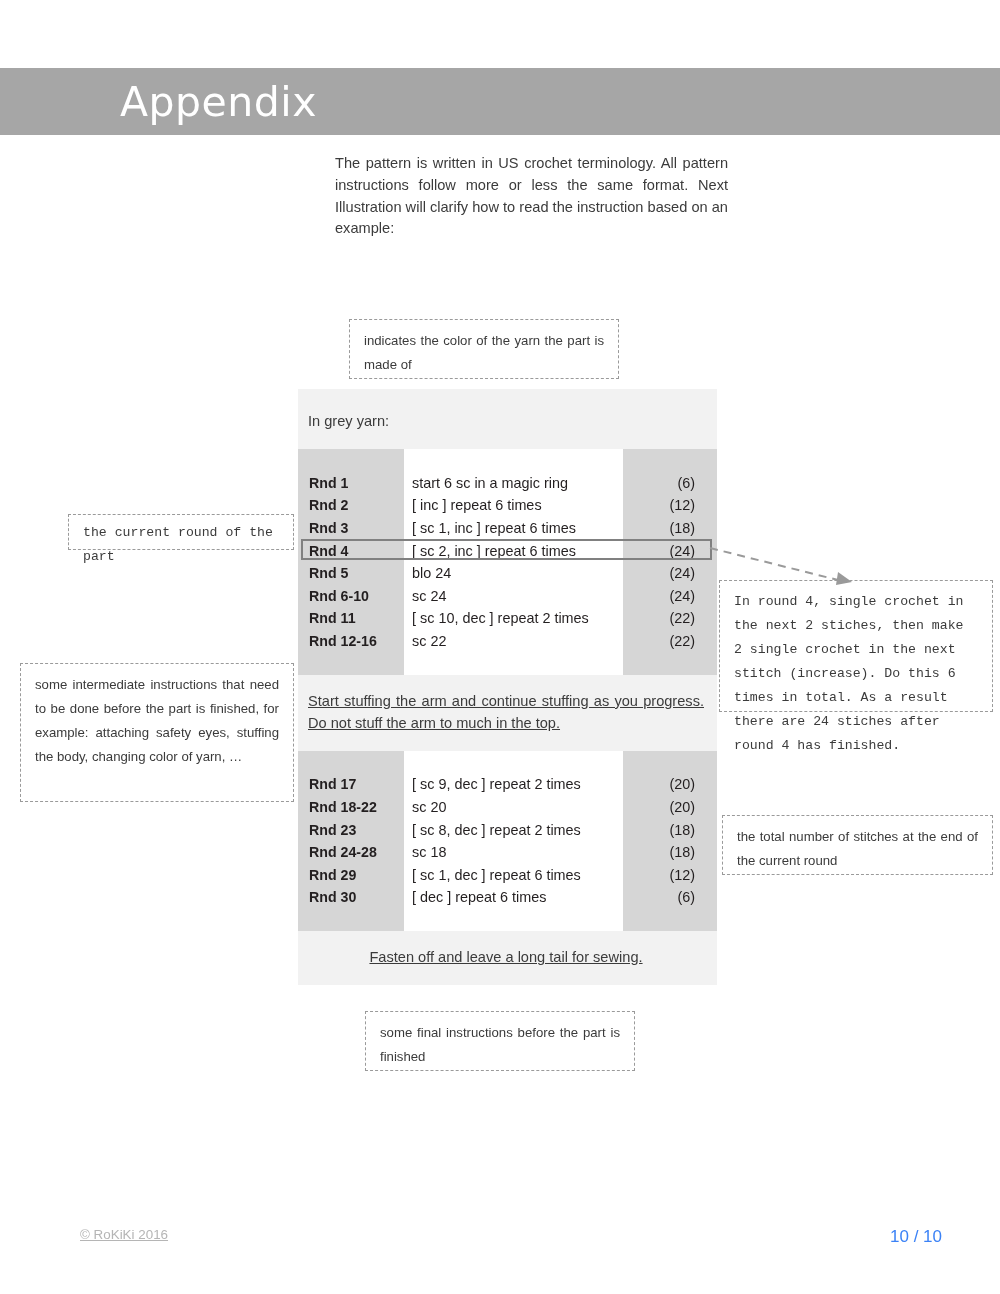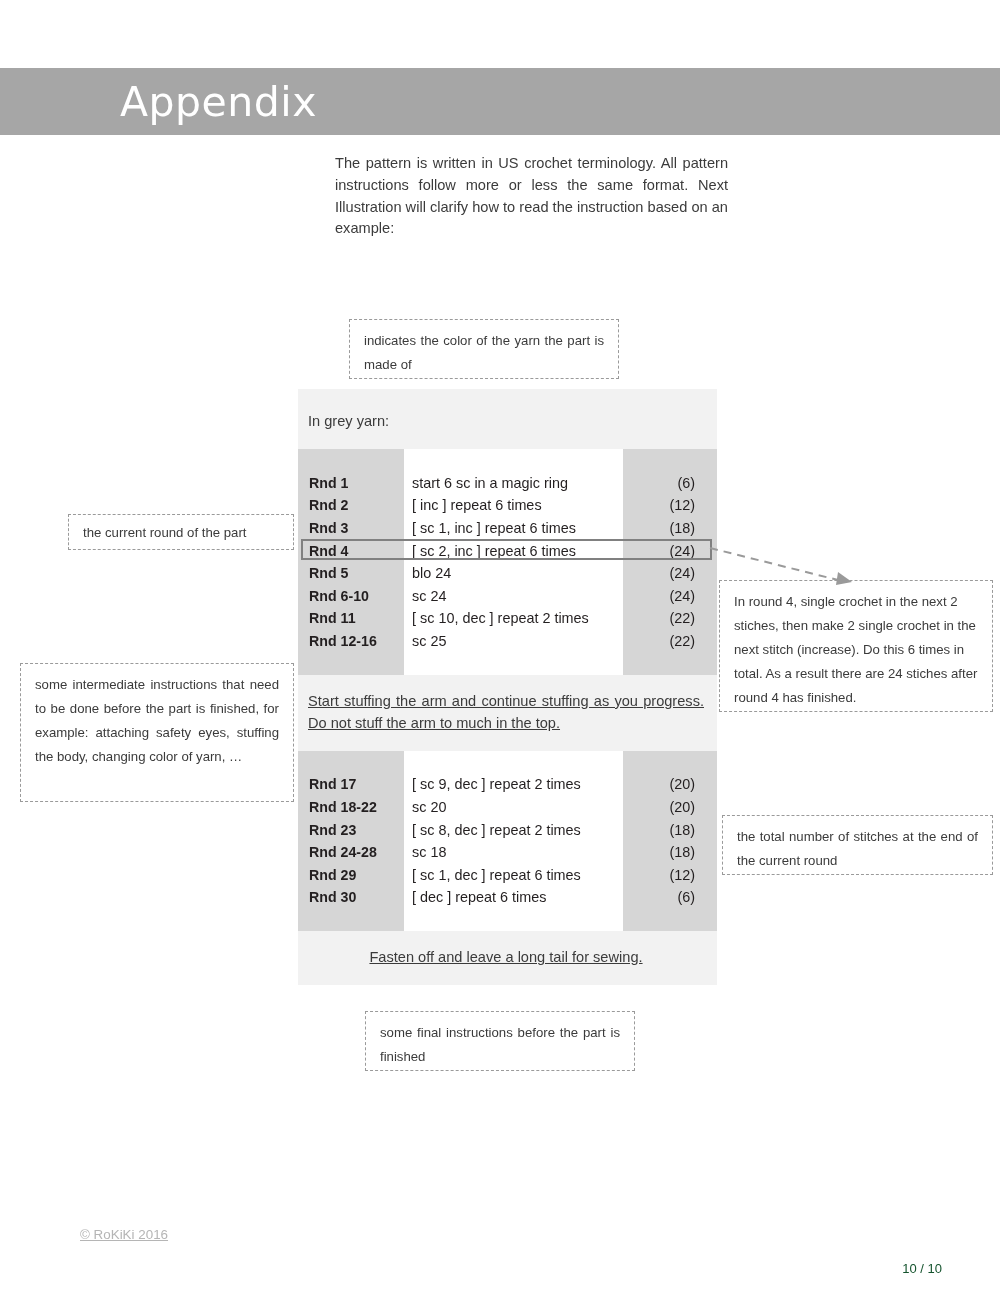--- a/index.html
+++ b/index.html
@@ -59,21 +59,21 @@
     position: absolute;
     box-sizing: border-box;
     border: 1px dashed #9a9a9a;
     background: #ffffff;
     font-size: 13.2px;
     line-height: 24px;
     color: #3b3b3b;
     padding: 9px 14px 9px 14px;
     text-align: justify;
   }
-  .callout.nojust { text-align: left; }
+  .callout.nojust { text-align: left; font-family: Liberation Mono, monospace; }
 
   #callout-yarn   { left: 349px; top: 319px;  width: 270px; height: 60px; }
   #callout-round  { left: 68px;  top: 514px;  width: 226px; height: 36px; padding-top: 6px; padding-bottom: 6px;}
   #callout-inter  { left: 20px;  top: 663px;  width: 274px; height: 139px; }
   #callout-expl   { left: 719px; top: 580px;  width: 274px; height: 132px; }
   #callout-total  { left: 722px; top: 815px;  width: 271px; height: 60px; }
   #callout-final  { left: 365px; top: 1011px; width: 270px; height: 60px; }
 
   
   #pattern {
@@ -168,23 +168,22 @@
     left: 80px;
     top: 1227px;
     font-size: 13.4px;
     color: #b5b5b5;
     text-decoration: underline;
   }
   .footer-right {
     position: absolute;
     right: 58px;
     top: 1227px;
-    font-size: 13px;
-    color: #14532d;
-    margin-top: 34px;
+    font-size: 17px;
+    color: #3b82f6;
   }
 </style>
 </head>
 <body>
 
 <div id="page">
 
   <div class="header-band"></div>
   <div class="header-title">Appendix</div>
 
@@ -243,21 +242,21 @@
           <td class="col-instr">sc 24</td>
           <td class="col-count">(24)</td>
         </tr>
         <tr>
           <td class="col-rnd">Rnd 11</td>
           <td class="col-instr">[ sc 10, dec ] repeat 2 times</td>
           <td class="col-count">(22)</td>
         </tr>
         <tr>
           <td class="col-rnd">Rnd 12-16</td>
-          <td class="col-instr">sc 25</td>
+          <td class="col-instr">sc 22</td>
           <td class="col-count">(22)</td>
         </tr>
         <tr class="pad-row">
           <td class="col-rnd"></td>
           <td class="col-instr"></td>
           <td class="col-count"></td>
         </tr>
       </tbody>
     </table>
 

